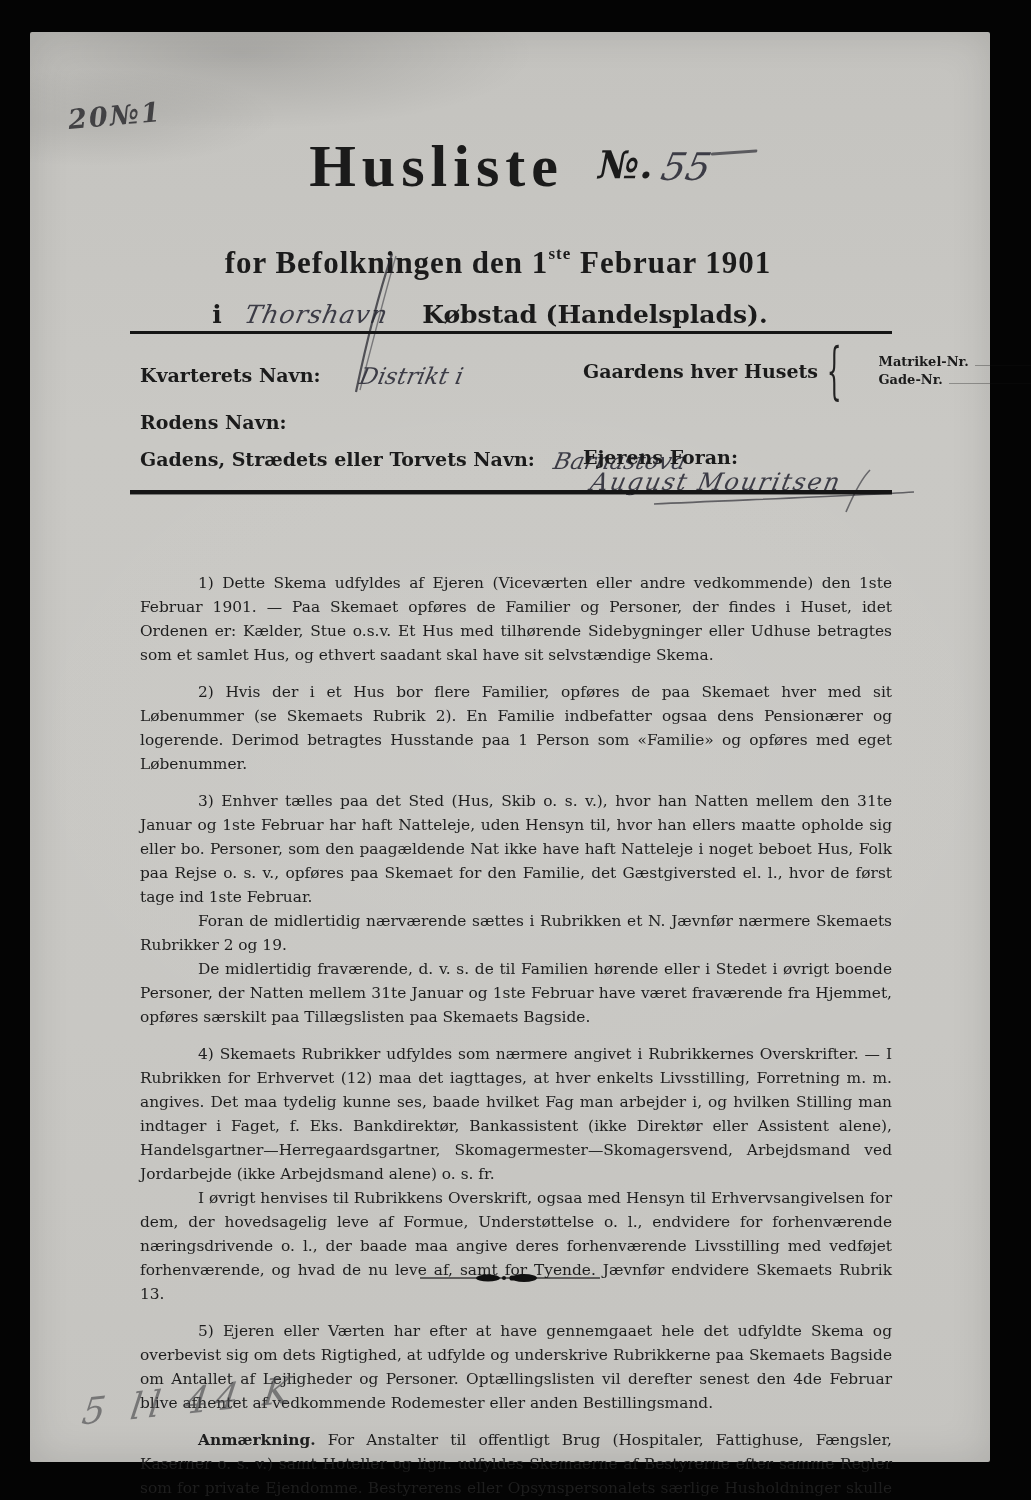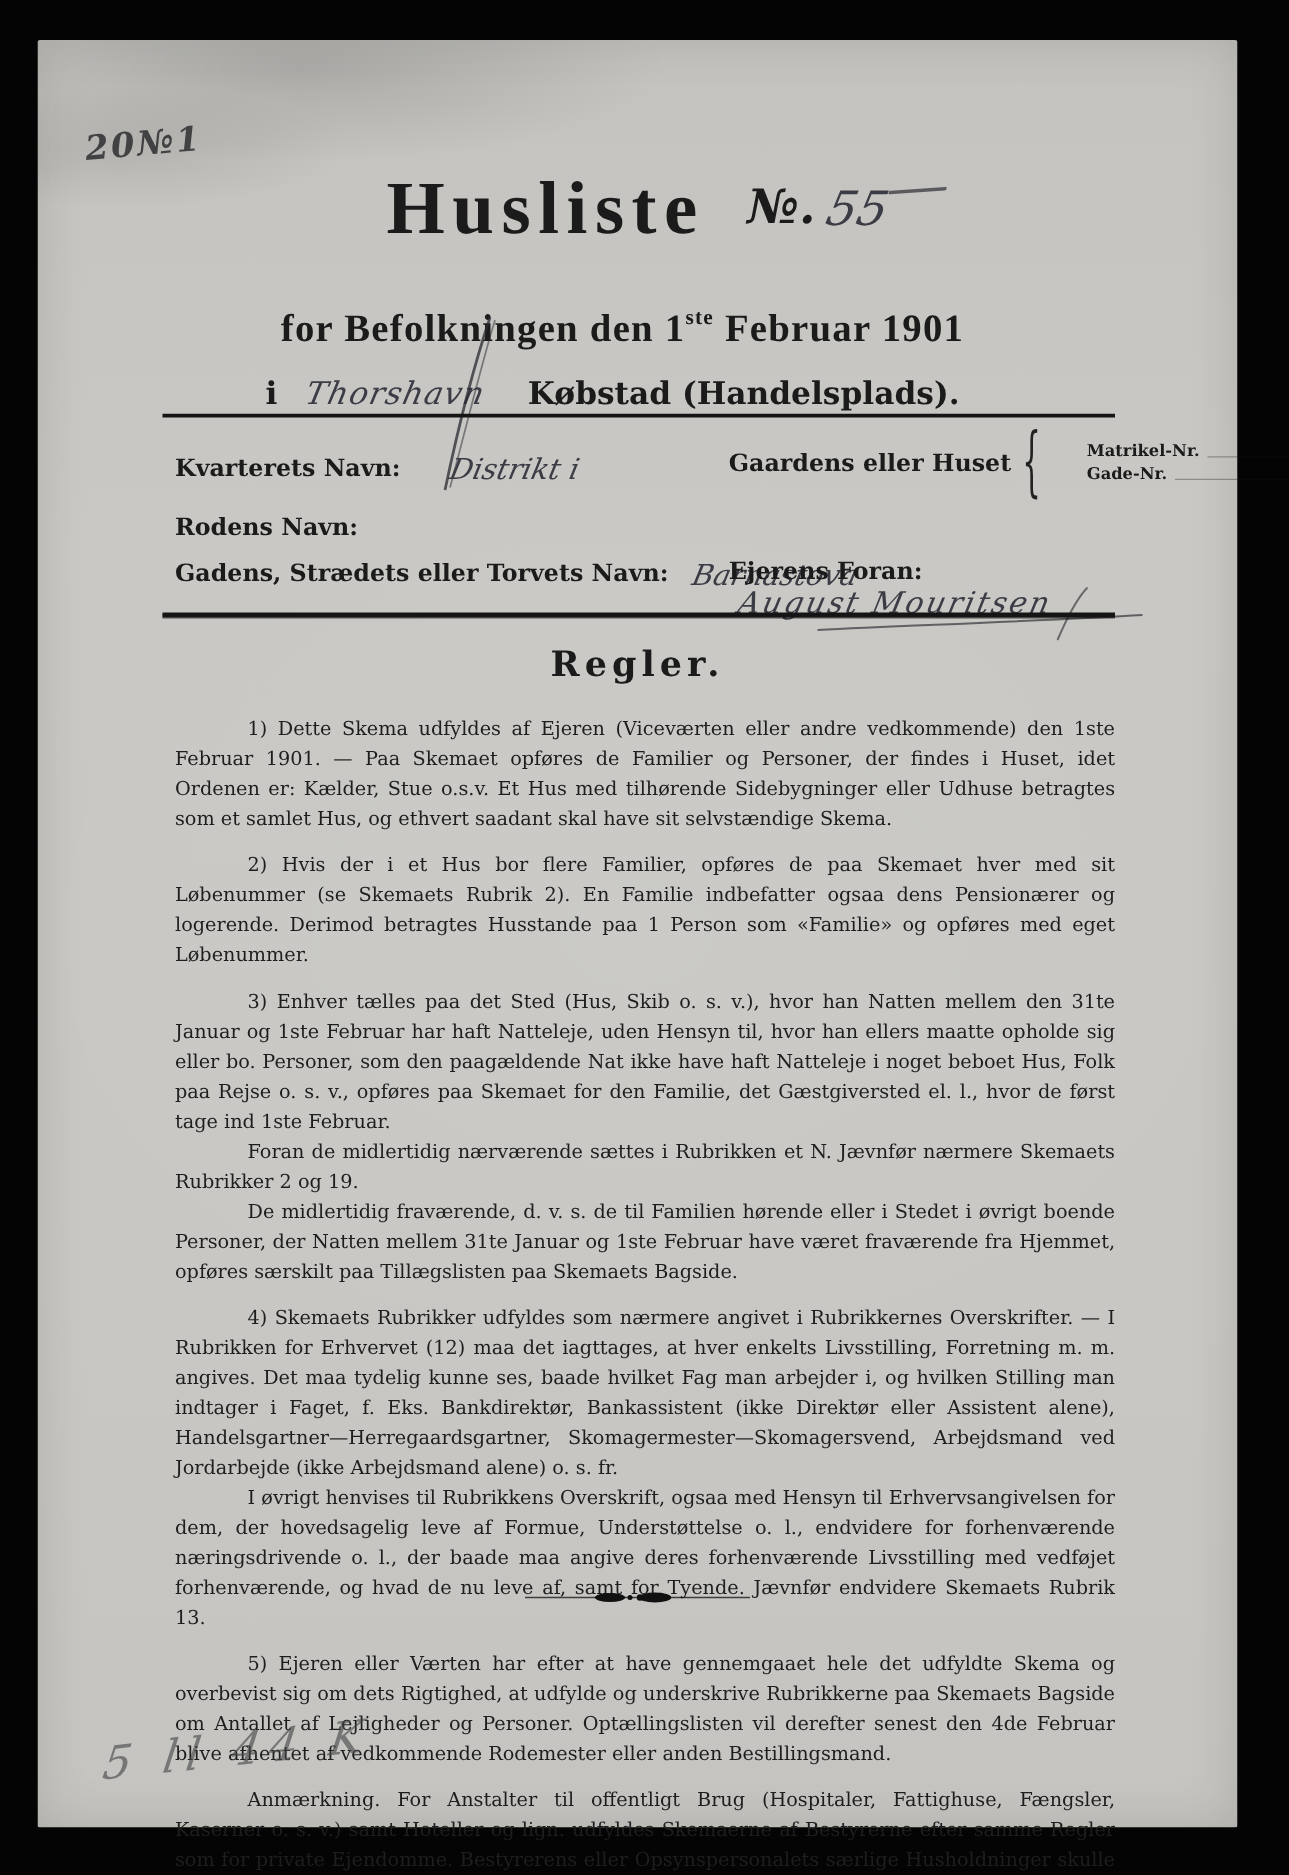--- a/index.html
+++ b/index.html
@@ -86,21 +86,21 @@
   .regler-heading{
     left:0;top:483px;width:100%;text-align:center;font-size:28px;font-weight:bold;
     letter-spacing:4px;
   }
   .rules-body{
     left:110px;top:526px;width:752px;font-size:15.4px;line-height:24px;
     text-align:justify;color:#1e1e1e;
   }
   .rules-body p{margin:0;text-indent:58px;}
   .rules-body p.gap{margin-top:13px;}
-  .anm-label{font-weight:normal;}
+  .anm-label{font-weight:bold;}
   
   .divider{left:0;top:1238px;width:100%;text-align:center;}
   .pencil-note{
     left:52px;top:1348px;font-size:36px;font-style:italic;color:rgba(70,70,72,0.62);
     transform:rotate(-6deg) skewX(-14deg);letter-spacing:7px;white-space:nowrap;
   }
 </style>
 </head>
 <body>
 
@@ -131,21 +131,21 @@
   </svg>
 
   <div class="abs rule-line rule-thin"></div>
 
   <div class="abs quarter-row">
     <span class="flabel">Kvarterets Navn:</span>
     <span class="hand quarter-value">Distrikt i</span>
   </div>
 
   <div class="abs house-group">
-    <span class="flabel">Gaardens eller Huset</span>
+    <span class="flabel">Gaardens hver Husets</span>
     <span class="brace">{</span>
     <span class="house-sub">
       <span class="house-sub-row">
         <span class="sub-label">Matrikel-Nr.</span>
         <span class="blank-line line-matrikel"></span>
       </span>
       <span class="house-sub-row">
         <span class="sub-label">Gade-Nr.</span>
         <span class="blank-line line-gade"></span>
       </span>
@@ -166,21 +166,20 @@
     <span class="hand owner-value">August Mouritsen</span>
   </div>
 
   <svg class="abs sig-underline" width="270" height="46">
     <path d="M4,36 C90,32 200,28 264,24" stroke="rgba(40,40,48,0.65)" stroke-width="1.6" fill="none"></path>
     <path d="M196,44 C202,30 210,12 220,2" stroke="rgba(40,40,48,0.6)" stroke-width="1.6" fill="none"></path>
   </svg>
 
   <div class="abs rule-line rule-thick"></div>
 
-  <div class="abs regler-heading">Regler.</div>
 
   <div class="abs rules-body">
     <p class="gap">1) Dette Skema udfyldes af Ejeren (Viceværten eller andre vedkommende) den 1ste Februar 1901. — Paa Skemaet opføres de Familier og Personer, der findes i Huset, idet Ordenen er: Kælder, Stue o.s.v.  Et Hus med tilhørende Sidebygninger eller Udhuse betragtes som et samlet Hus, og ethvert saadant skal have sit selvstændige Skema.</p>
     <p class="gap">2) Hvis der i et Hus bor flere Familier, opføres de paa Skemaet hver med sit Løbenummer (se Skemaets Rubrik 2). En Familie indbefatter ogsaa dens Pensionærer og logerende.  Derimod betragtes Husstande paa 1 Person som «Familie» og opføres med eget Løbenummer.</p>
     <p class="gap">3) Enhver tælles paa det Sted (Hus, Skib o. s. v.), hvor han Natten mellem den 31te Januar og 1ste Februar har haft Natteleje, uden Hensyn til, hvor han ellers maatte opholde sig eller bo.  Personer, som den paagældende Nat ikke have haft Natteleje i noget beboet Hus, Folk paa Rejse o. s. v., opføres paa Skemaet for den Familie, det Gæstgiversted el. l., hvor de først tage ind 1ste Februar.</p>
     <p>Foran de midlertidig nærværende sættes i Rubrikken et N.  Jævnfør nærmere Skemaets Rubrikker 2 og 19.</p>
     <p>De midlertidig fraværende, d. v. s. de til Familien hørende eller i Stedet i øvrigt boende Personer, der Natten mellem 31te Januar og 1ste Februar have været fraværende fra Hjemmet, opføres særskilt paa Tillægslisten paa Skemaets Bagside.</p>
     <p class="gap">4) Skemaets Rubrikker udfyldes som nærmere angivet i Rubrikkernes Overskrifter. — I Rubrikken for Erhvervet (12) maa det iagttages, at hver enkelts Livsstilling, Forretning m. m. angives.  Det maa tydelig kunne ses, baade hvilket Fag man arbejder i, og hvilken Stilling man indtager i Faget, f. Eks. Bankdirektør, Bankassistent (ikke Direktør eller Assistent alene), Handelsgartner—Herregaardsgartner, Skomagermester—Skomagersvend, Arbejdsmand ved Jordarbejde (ikke Arbejdsmand alene) o. s. fr.</p>
     <p>I øvrigt henvises til Rubrikkens Overskrift, ogsaa med Hensyn til Erhvervsangivelsen for dem, der hovedsagelig leve af Formue, Understøttelse o. l., endvidere for forhenværende næringsdrivende o. l., der baade maa angive deres forhenværende Livsstilling med vedføjet forhenværende, og hvad de nu leve af, samt for Tyende.  Jævnfør endvidere Skemaets Rubrik 13.</p>
     <p class="gap">5) Ejeren eller Værten har efter at have gennemgaaet hele det udfyldte Skema og overbevist sig om dets Rigtighed, at udfylde og underskrive Rubrikkerne paa Skemaets Bagside om Antallet af Lejligheder og Personer.  Optællingslisten vil derefter senest den 4de Februar blive afhentet af vedkommende Rodemester eller anden Bestillingsmand.</p>

